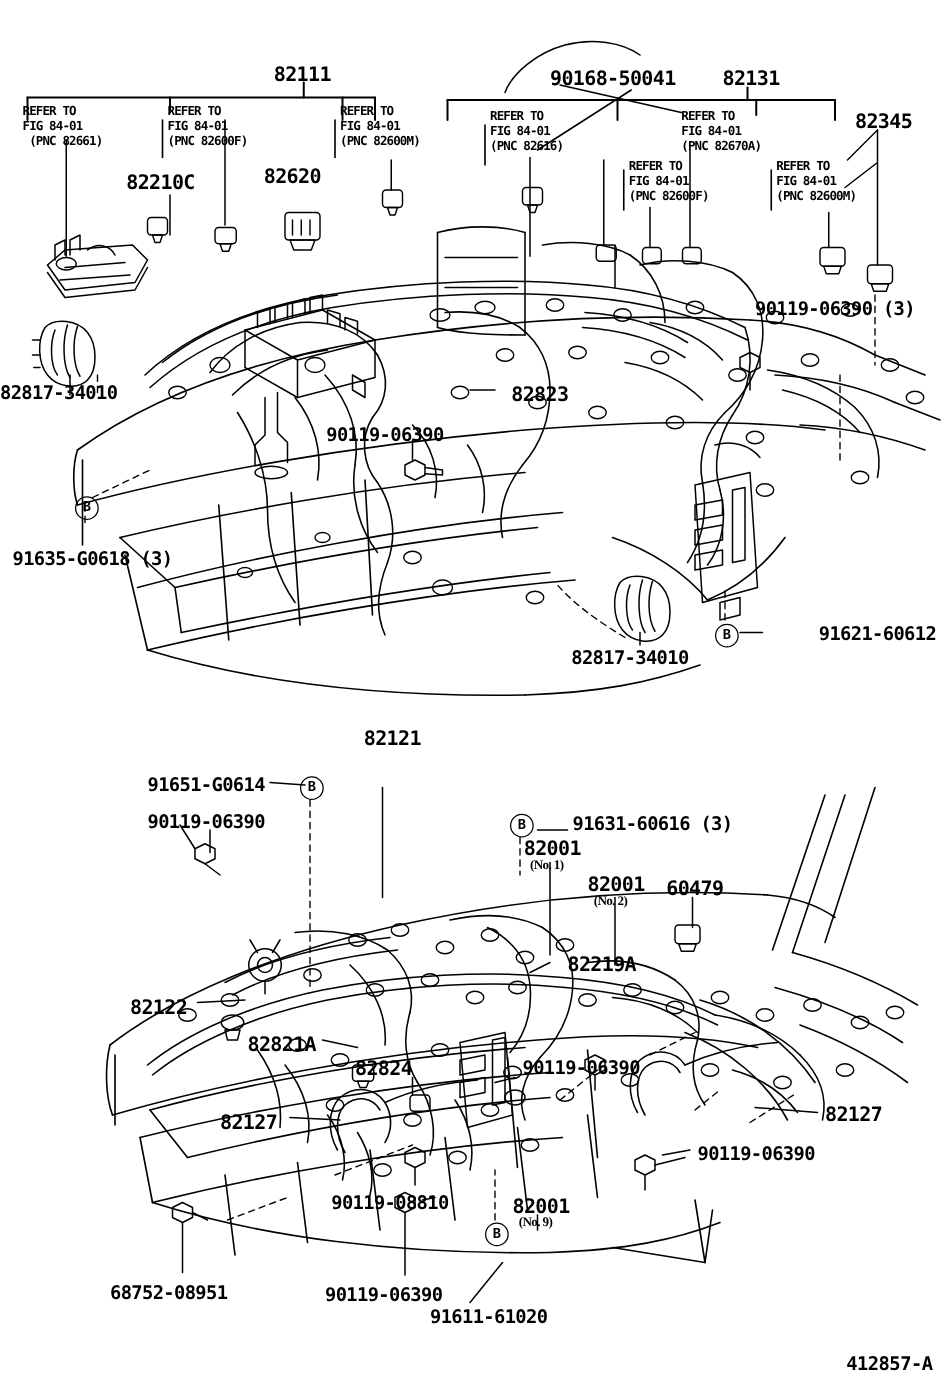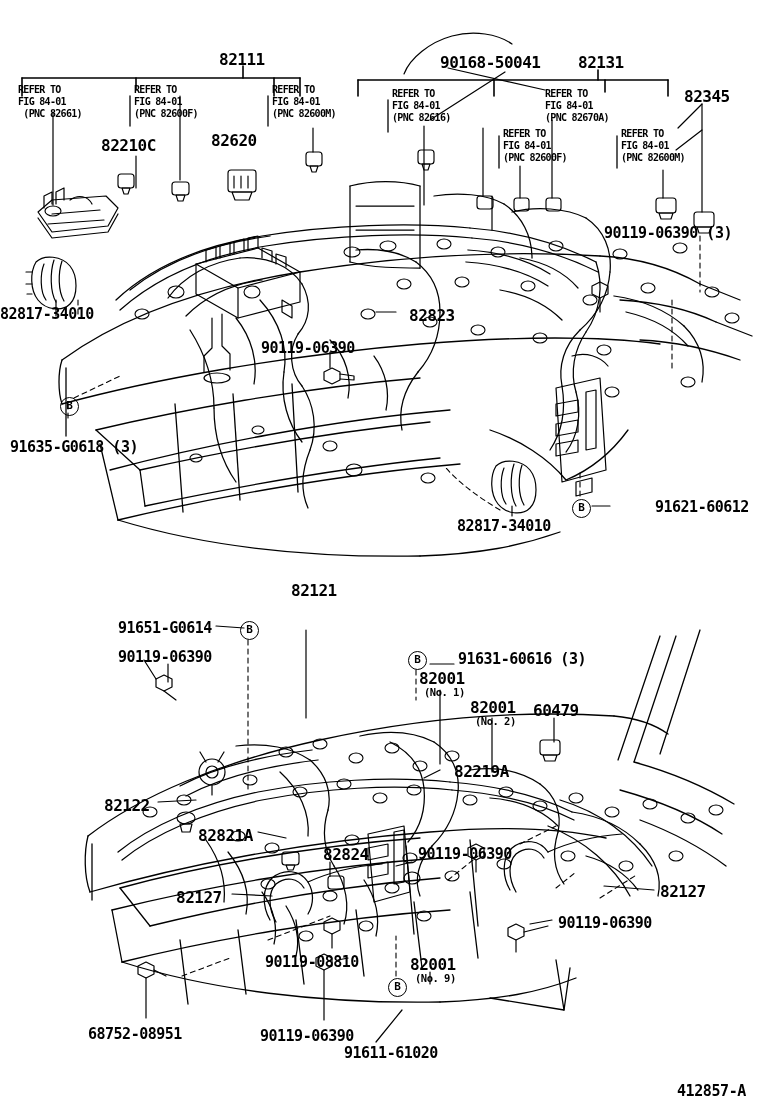--- a/index.html
+++ b/index.html
@@ -4,21 +4,21 @@
 <style>
   html,body{margin:0;padding:0;background:#fff;}
   body{width:760px;height:1112px;position:relative;overflow:hidden;
        font-family:"DejaVu Sans Mono","Liberation Mono",monospace;color:#000;}
   .stage{position:absolute;inset:0;}
   svg.art{position:absolute;left:0;top:0;width:760px;height:1112px;}
   .lbl{position:absolute;white-space:pre;font-weight:700;letter-spacing:-0.5px;
        font-family:"DejaVu Sans Mono","Liberation Mono",monospace;line-height:1.06;}
   .l16{font-size:16px;}
   .l15{font-size:15px;}
-  .l10{font-size:10.5px;}
+  .l10{font-size:10.5px;font-family:Liberation Serif, serif;}
   .pagecode{position:absolute;right:14px;bottom:12px;font-size:15px;font-weight:700;letter-spacing:-0.4px;}
   .refbox{position:absolute;font-size:10px;font-weight:700;line-height:1.18;white-space:pre;letter-spacing:-0.7px;}
 </style>
 </head>
 <body>
 
 <div class="stage">
 
 <svg class="art" viewBox="0 0 760 1112" xmlns="http://www.w3.org/2000/svg">
   <g fill="none" stroke="#000" stroke-width="1.15" stroke-linecap="round" stroke-linejoin="round">
@@ -511,21 +511,21 @@
 <div class="refbox" style="left:545px;top:88px;">REFER TO
 FIG 84-01
 (PNC 82670A)</div>
 <div class="refbox" style="left:503px;top:128px;">REFER TO
 FIG 84-01
 (PNC 82600F)</div>
 <div class="refbox" style="left:621px;top:128px;">REFER TO
 FIG 84-01
 (PNC 82600M)</div>
 
-<div class="lbl l15" style="left:604px;top:226px;">90119-06390 (3)</div>
+<div class="lbl l15" style="left:604px;top:240px;">90119-06390 (3)</div>
 <div class="lbl l15" style="left:0px;top:307px;">82817-34010</div>
 <div class="lbl l16" style="left:409px;top:308px;">82823</div>
 <div class="lbl l15" style="left:261px;top:341px;">90119-06390</div>
 <div class="lbl l15" style="left:10px;top:440px;">91635-G0618 (3)</div>
 <div class="lbl l15" style="left:615px;top:500px;margin-left:40px;">91621-60612</div>
 <div class="lbl l15" style="left:457px;top:519px;">82817-34010</div>
 
 <div style="position:absolute;left:60px;top:397px;width:17px;height:17px;border:1.6px solid #000;border-radius:50%;font-size:11px;font-weight:700;text-align:center;line-height:16px;font-family:'DejaVu Sans Mono',monospace;">
   <span>B</span>
 </div>
@@ -538,21 +538,21 @@
 <div class="lbl l15" style="left:118px;top:650px;">90119-06390</div>
 <div class="lbl l15" style="left:458px;top:652px;">91631-60616 (3)</div>
 <div class="lbl l16" style="left:419px;top:671px;">82001</div>
 <div class="lbl l10" style="left:424px;top:687px;">(No. 1)</div>
 <div class="lbl l16" style="left:470px;top:700px;">82001</div>
 <div class="lbl l10" style="left:475px;top:716px;">(No. 2)</div>
 <div class="lbl l16" style="left:533px;top:703px;">60479</div>
 <div class="lbl l16" style="left:454px;top:764px;">82219A</div>
 <div class="lbl l16" style="left:104px;top:798px;">82122</div>
 <div class="lbl l16" style="left:198px;top:828px;">82821A</div>
-<div class="lbl l16" style="left:300px;top:847px;padding-left:23px;">82824</div>
+<div class="lbl l16" style="left:284px;top:847px;">82824</div>
 <div class="lbl l15" style="left:418px;top:847px;">90119-06390</div>
 <div class="lbl l16" style="left:176px;top:890px;">82127</div>
 <div class="lbl l16" style="left:660px;top:884px;">82127</div>
 <div class="lbl l15" style="left:558px;top:916px;">90119-06390</div>
 <div class="lbl l15" style="left:265px;top:955px;">90119-08810</div>
 <div class="lbl l16" style="left:410px;top:957px;">82001</div>
 <div class="lbl l10" style="left:415px;top:973px;">(No. 9)</div>
 <div class="lbl l15" style="left:88px;top:1027px;">68752-08951</div>
 <div class="lbl l15" style="left:260px;top:1029px;">90119-06390</div>
 <div class="lbl l15" style="left:344px;top:1046px;">91611-61020</div>

